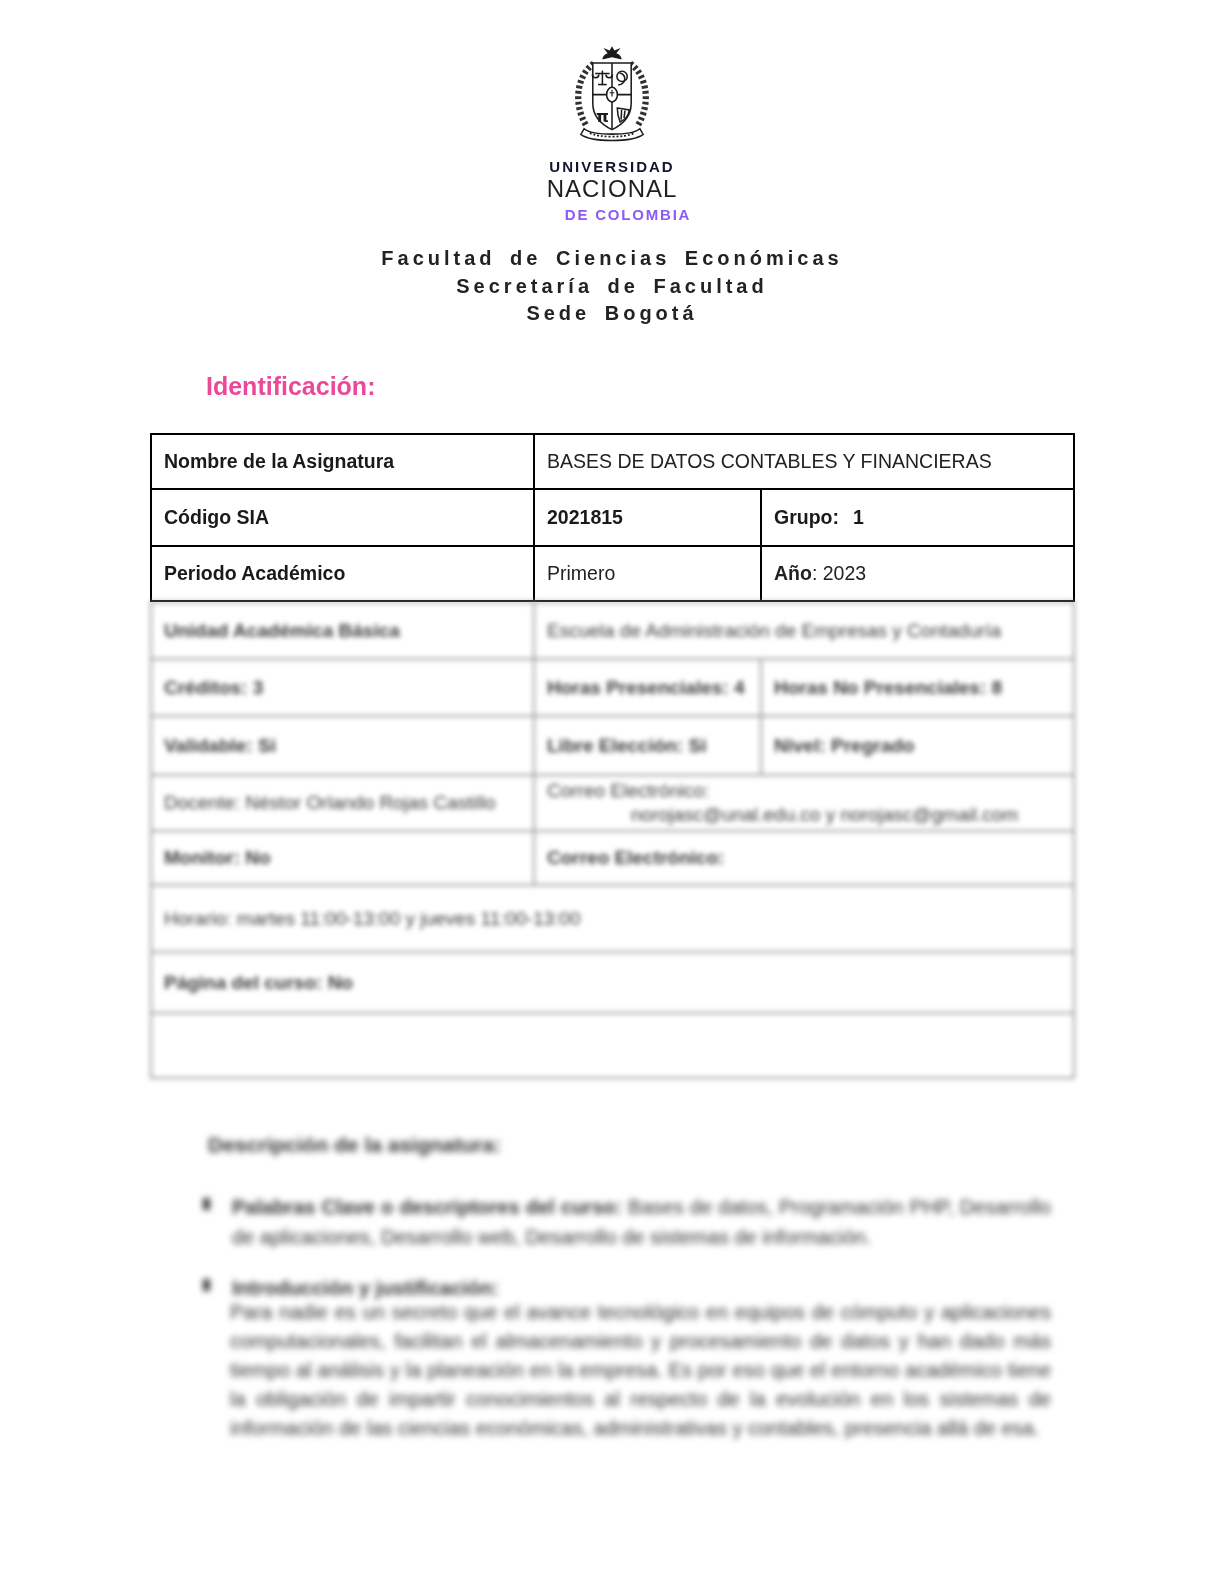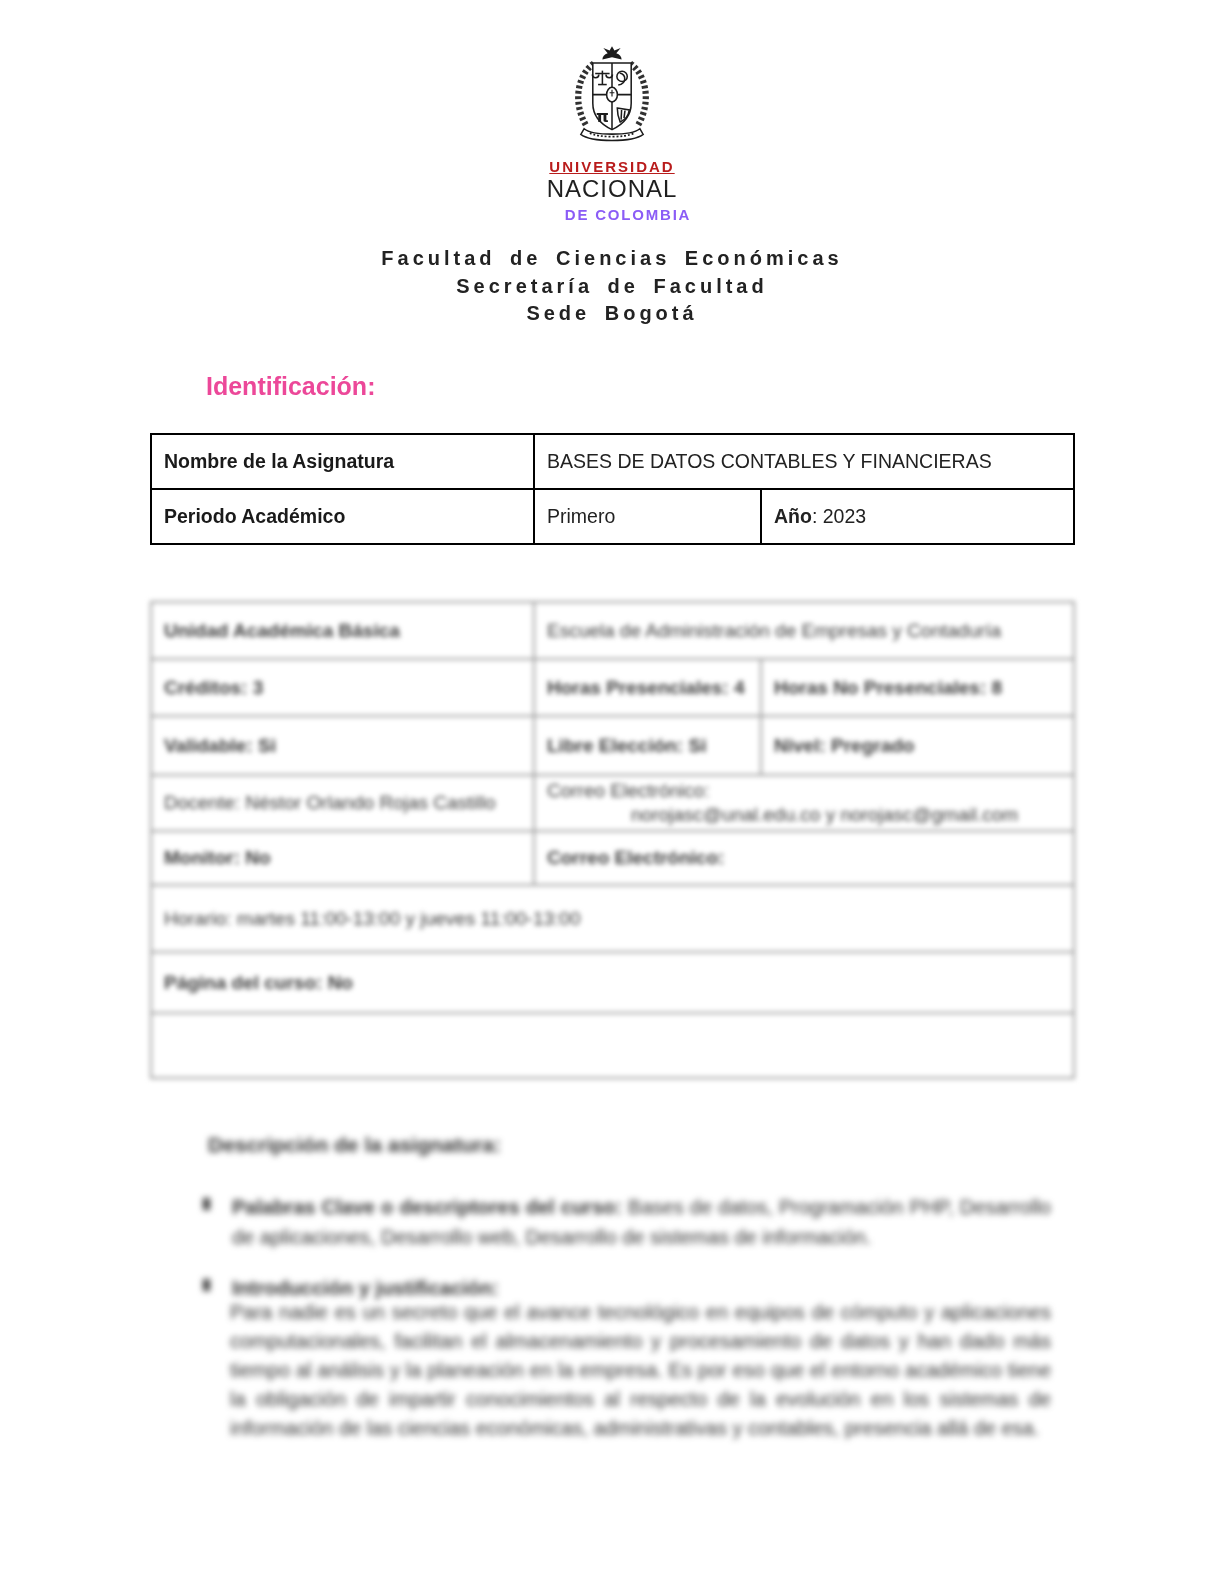--- a/index.html
+++ b/index.html
@@ -4,21 +4,21 @@
 <style>
   html,body{margin:0;padding:0;background:#ffffff;}
   .page{
     position:relative;width:1224px;height:1584px;background:#fff;
     font-family:"Liberation Sans",sans-serif;color:#1c1c1c;overflow:hidden;
   }
   
   .letterhead{position:absolute;top:0;left:0;width:100%;text-align:center;}
   .crest{position:absolute;top:44px;left:50%;transform:translateX(-50%);}
   .wm1{position:absolute;top:158px;left:0;width:100%;font-size:15px;font-weight:700;
-       letter-spacing:2px;color:#b91c1c;text-decoration:underline;}
+       letter-spacing:2px;color:#0f172a;}
   .wm2{position:absolute;top:175px;left:0;width:100%;font-size:24px;font-weight:400;
        letter-spacing:1px;color:#1f1f1f;}
   .wm3{position:absolute;top:206px;left:16px;width:100%;font-size:15px;font-weight:700;
        letter-spacing:1.8px;color:#8b5cf6;}
   .lh-lines{position:absolute;top:245px;left:0;width:100%;}
   .lh-line{font-size:20px;font-weight:700;letter-spacing:4px;word-spacing:5px;
        line-height:27.5px;color:#222;}
   
   .sec-title{position:absolute;left:206px;top:372px;font-size:25px;font-weight:700;color:#ec4899;}
   
@@ -107,20 +107,25 @@
       <colgroup>
           <col style="width:383px">
           <col style="width:227px">
           <col style="width:313px">
         </colgroup>
       <tbody>
         <tr style="height:55px">
           <td class="b">Nombre de la Asignatura</td>
           <td colspan="2">BASES DE DATOS CONTABLES Y FINANCIERAS</td>
         </tr>
+        <tr style="height:57px">
+          <td class="b">Código SIA</td>
+          <td class="b">2021815</td>
+          <td class="b"><span>Grupo:</span><span class="gap">1</span></td>
+        </tr>
         <tr style="height:55px">
           <td class="b">Periodo Académico</td>
           <td>Primero</td>
           <td><b>Año</b><span>: 2023</span></td>
         </tr>
       </tbody>
     </table>
   </div>
 
   <div class="blurwrap">

